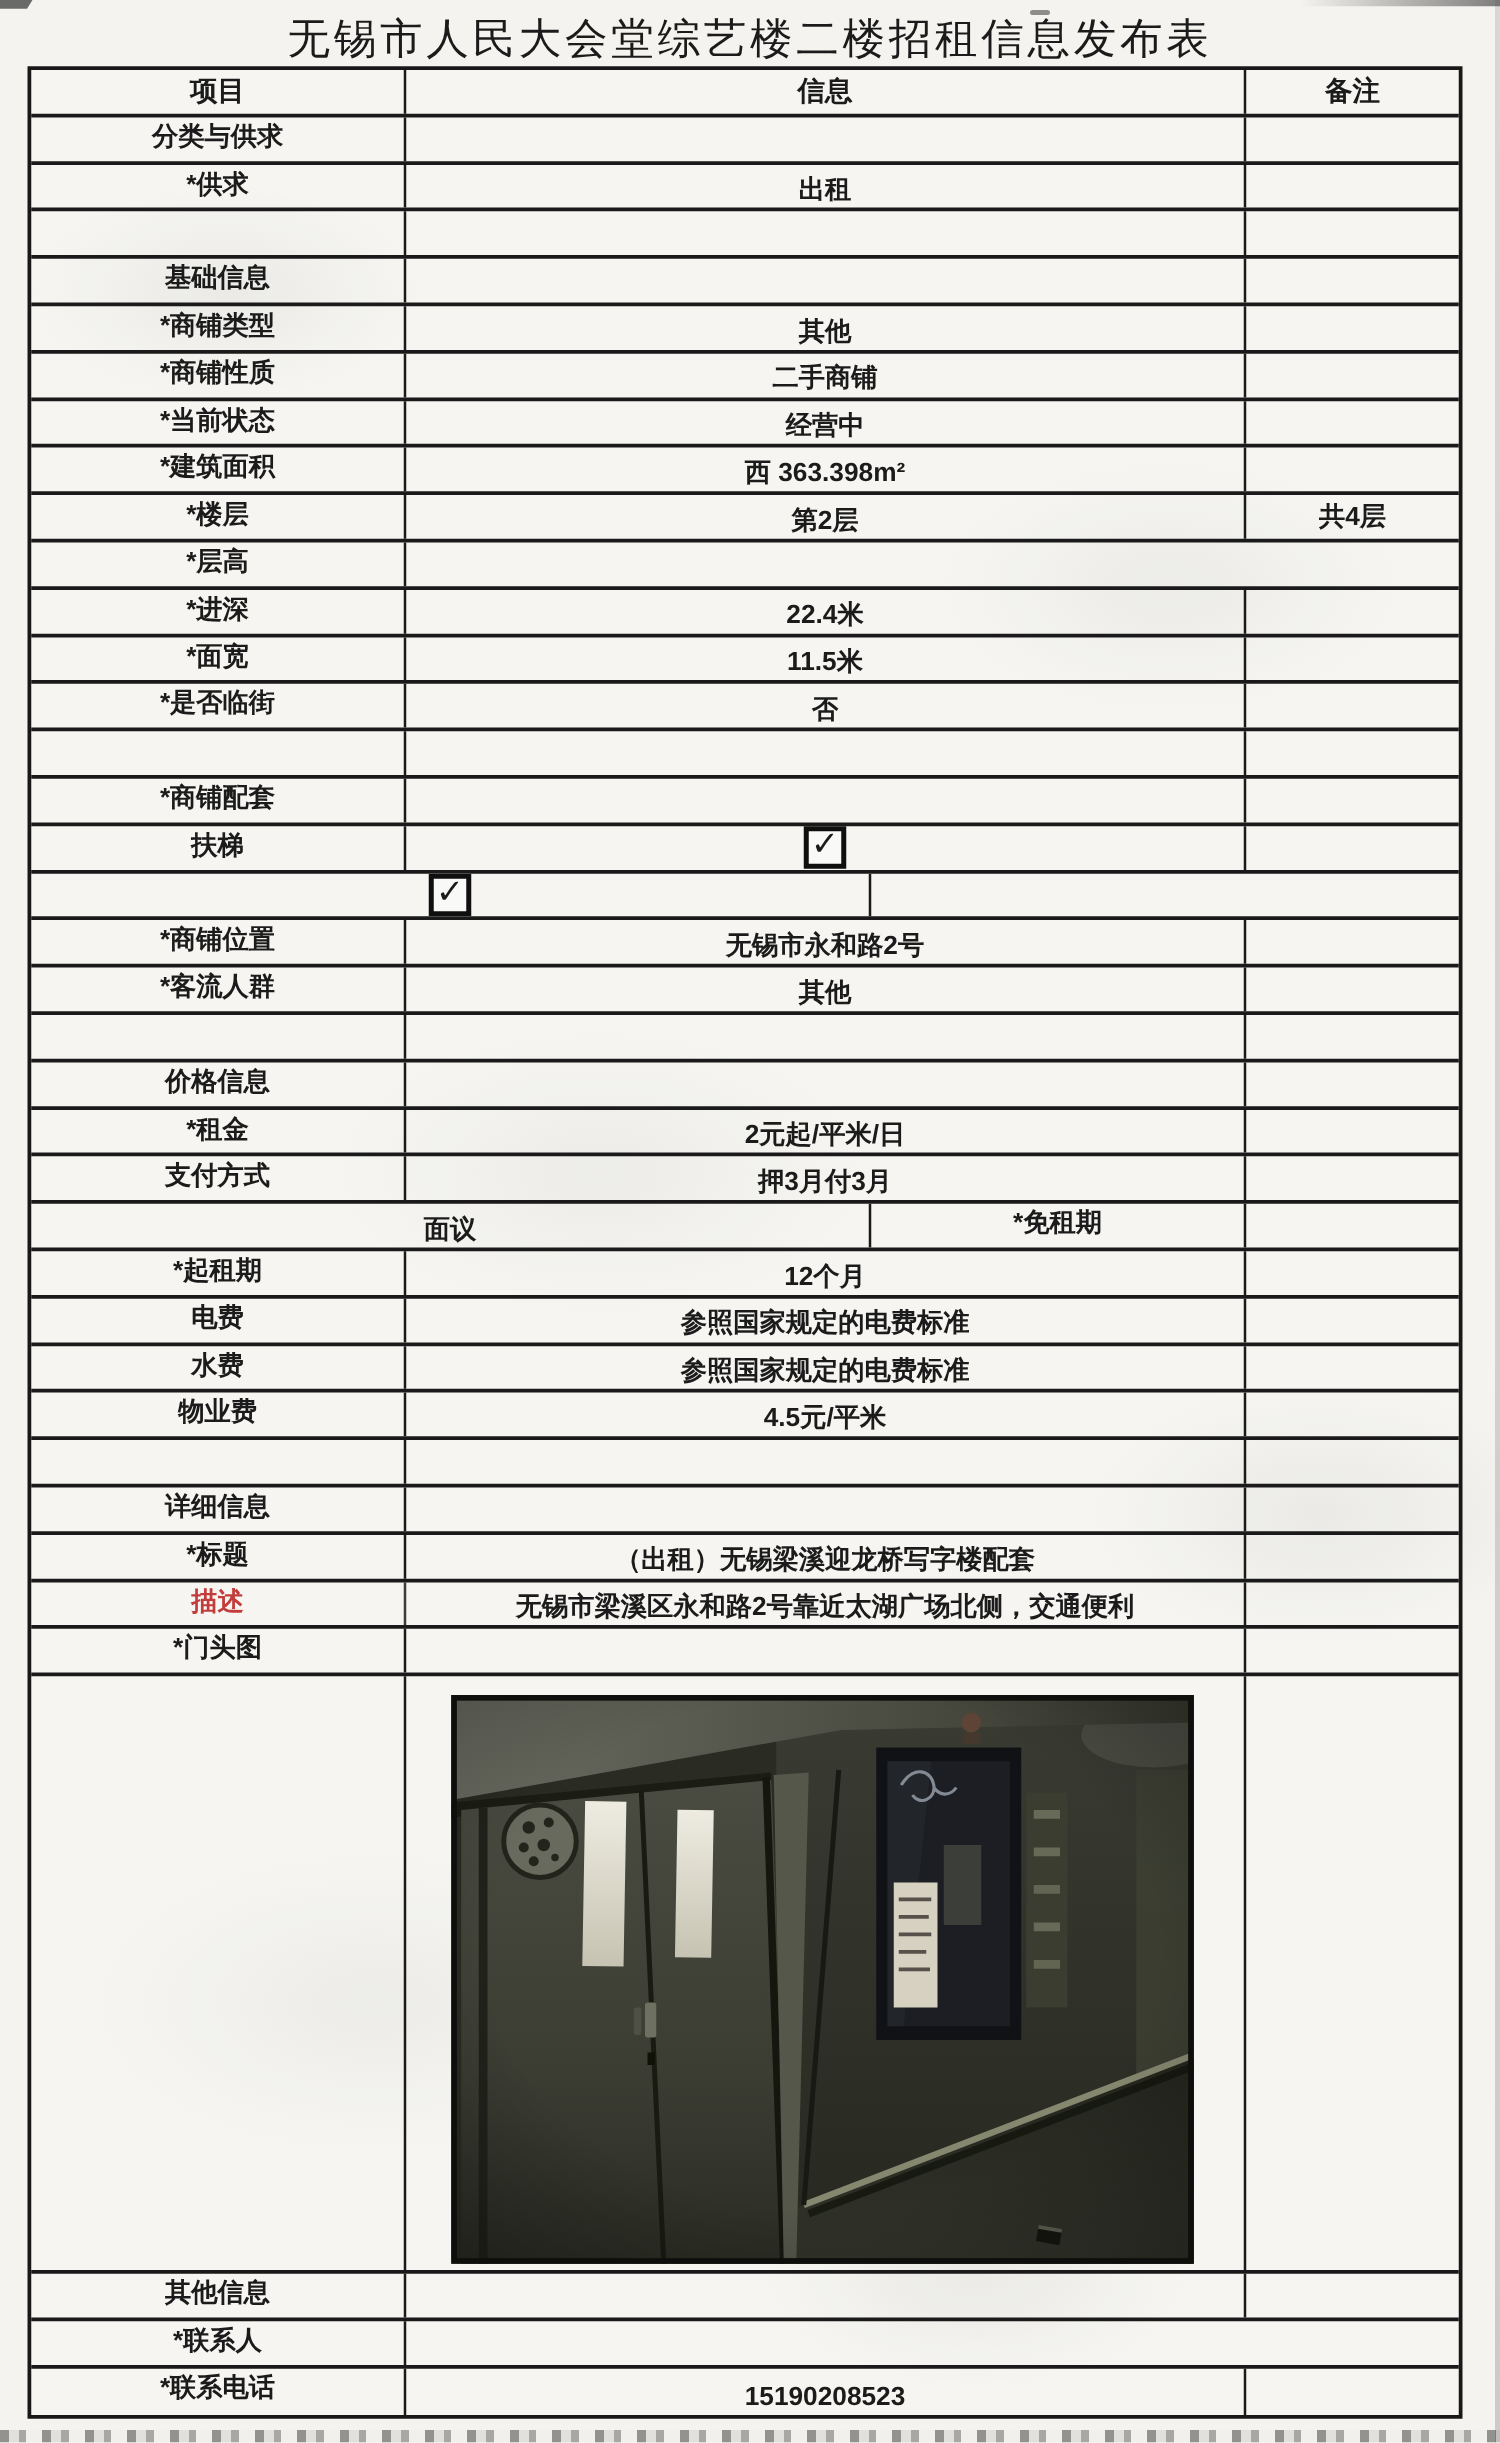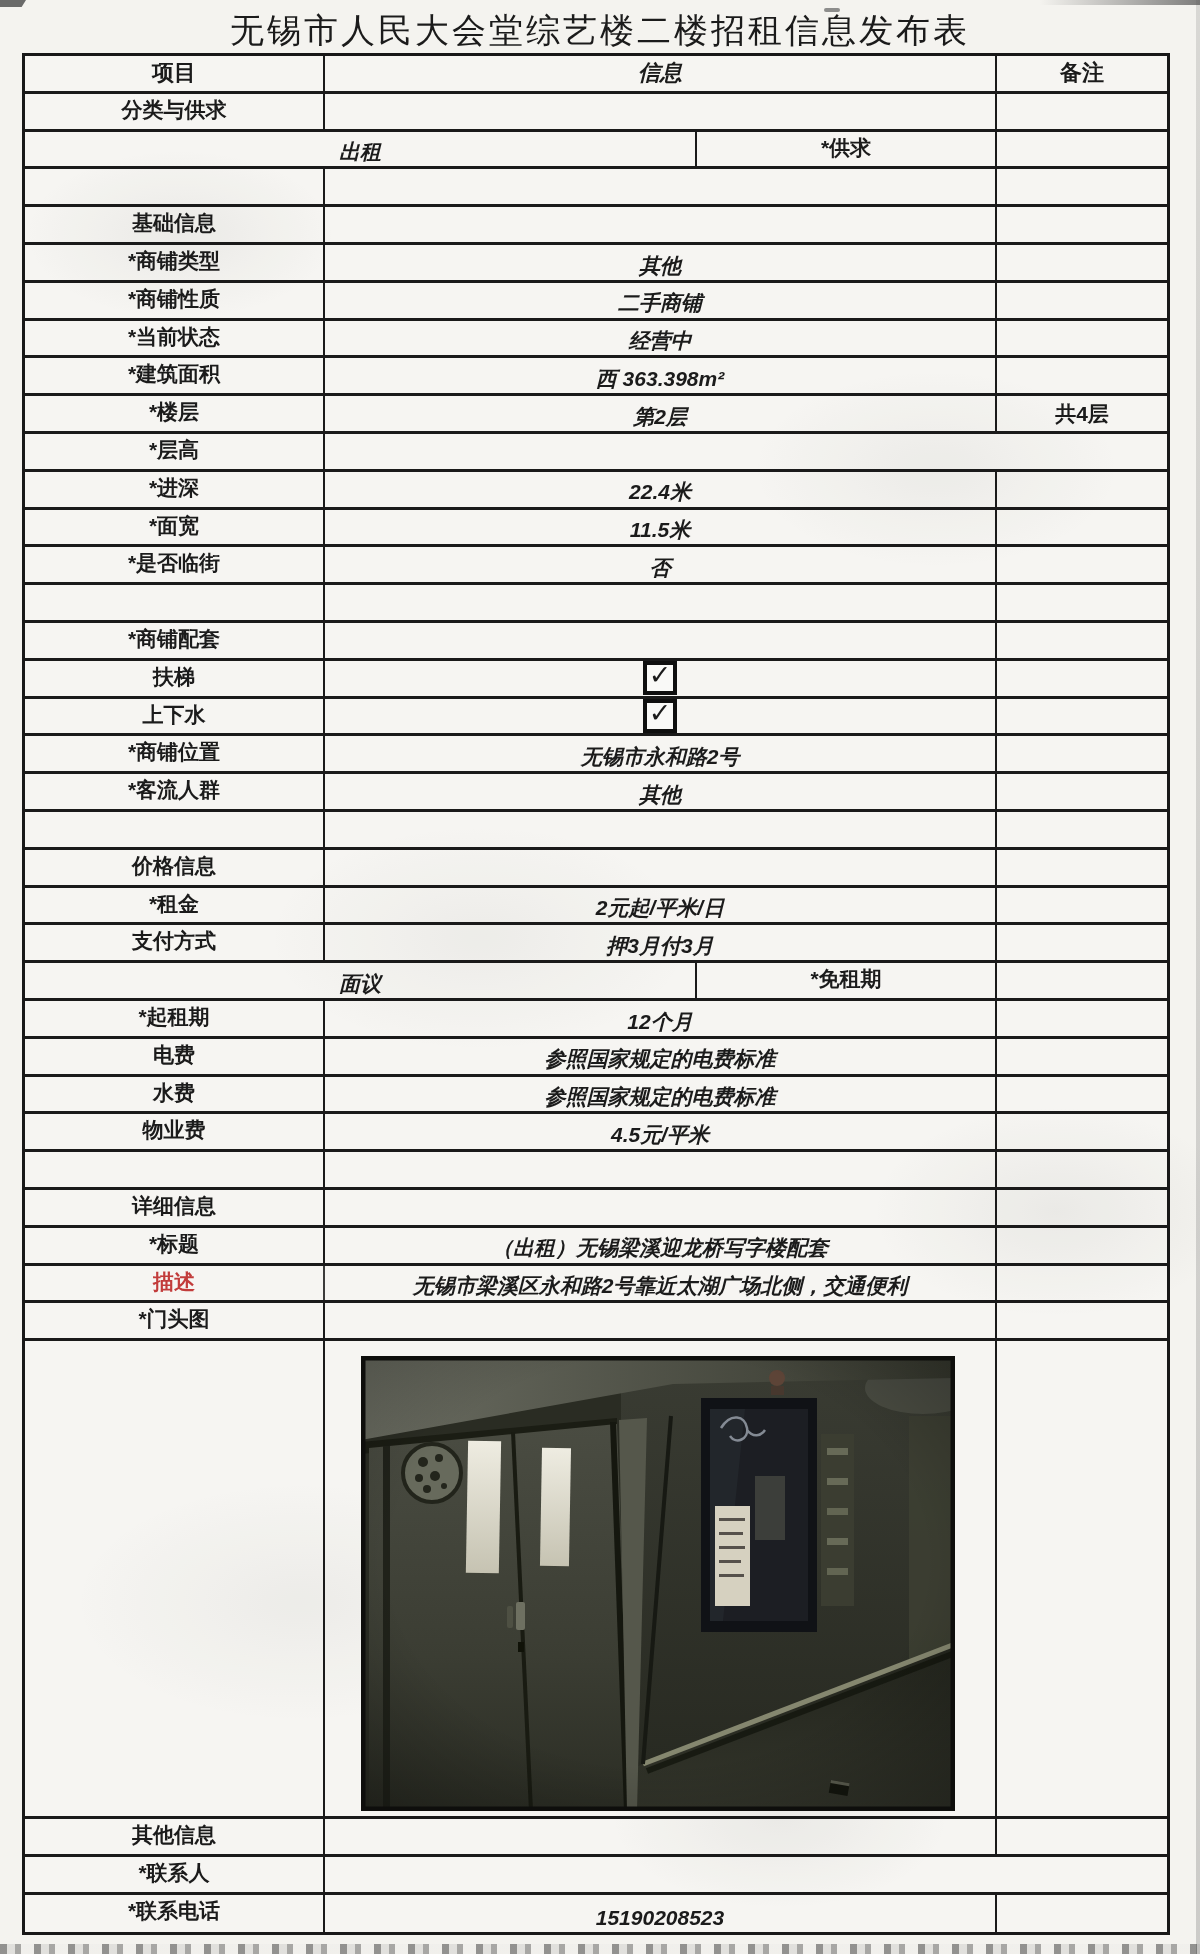--- a/index.html
+++ b/index.html
@@ -28,21 +28,21 @@
     position:absolute;left:22px;top:53px;width:1148px;
     border:3px solid #181818;box-sizing:border-box;
     background:rgba(255,255,255,.18);
   }
   .row{display:flex;height:37.8px;box-sizing:border-box;border-bottom:3px solid #1a1a1a;}
   #rows{display:contents;}
   #rows .row:last-child{border-bottom:none;}
   .row.photo-row{height:478px;}
   .cell{box-sizing:border-box;display:flex;font-weight:bold;font-size:21px;line-height:1.1;}
   .c1{width:300px;border-right:2.5px solid #1a1a1a;justify-content:center;align-items:flex-start;padding-top:4px;}
-  .c2{width:672px;border-right:2.5px solid #1a1a1a;justify-content:center;align-items:flex-end;padding-bottom:3px;text-align:center;font-style:italic;}
+  .c2{width:672px;border-right:2.5px solid #1a1a1a;justify-content:center;align-items:flex-end;padding-bottom:3px;text-align:center;}
   .c3{flex:1;justify-content:center;align-items:center;}
   .row-header .cell{align-items:center;justify-content:center;padding:0;font-size:22px;}
   .row.checkbox-row .c2{align-items:center;padding-bottom:0;}
   .row.photo-row .c2{align-items:flex-start;justify-content:flex-start;padding:15px 0 0 36px;}
   .faded{color:#b91c1c;opacity:.85;}
   .checkbox{
     width:26px;height:26px;border:4px solid #0f0f0f;box-sizing:content-box;
     display:flex;align-items:center;justify-content:center;background:rgba(255,255,255,.4);
   }
   .checkbox .mark{font-size:27px;font-weight:bold;transform:translateY(-2px);}
@@ -73,22 +73,22 @@
   <div class="row row-header">
     <div class="cell c1">项目</div>
     <div class="cell c2">信息</div>
     <div class="cell c3">备注</div>
   </div>
   <div id="rows"><div class="row">
         <div class="cell c1">分类与供求</div>
         <div class="cell c2"></div>
         <div class="cell c3"></div>
       </div><div class="row">
+        <div class="cell c1">*供求</div>
         <div class="cell c2">出租</div>
-        <div class="cell c1">*供求</div>
         <div class="cell c3"></div>
       </div><div class="row">
         <div class="cell c1"></div>
         <div class="cell c2"></div>
         <div class="cell c3"></div>
       </div><div class="row">
         <div class="cell c1">基础信息</div>
         <div class="cell c2"></div>
         <div class="cell c3"></div>
       </div><div class="row">
@@ -136,21 +136,20 @@
         <div class="cell c3"></div>
       </div><div class="row checkbox-row">
         <div class="cell c1">扶梯</div>
         <div class="cell c2">
           <span class="checkbox">
             <span class="mark">✓</span>
           </span>
         </div>
         <div class="cell c3"></div>
       </div><div class="row checkbox-row">
-        <div class="cell c1">上下水</div>
         <div class="cell c2">
           <span class="checkbox">
             <span class="mark">✓</span>
           </span>
         </div>
         <div class="cell c3"></div>
       </div><div class="row">
         <div class="cell c1">*商铺位置</div>
         <div class="cell c2">无锡市永和路2号</div>
         <div class="cell c3"></div>

